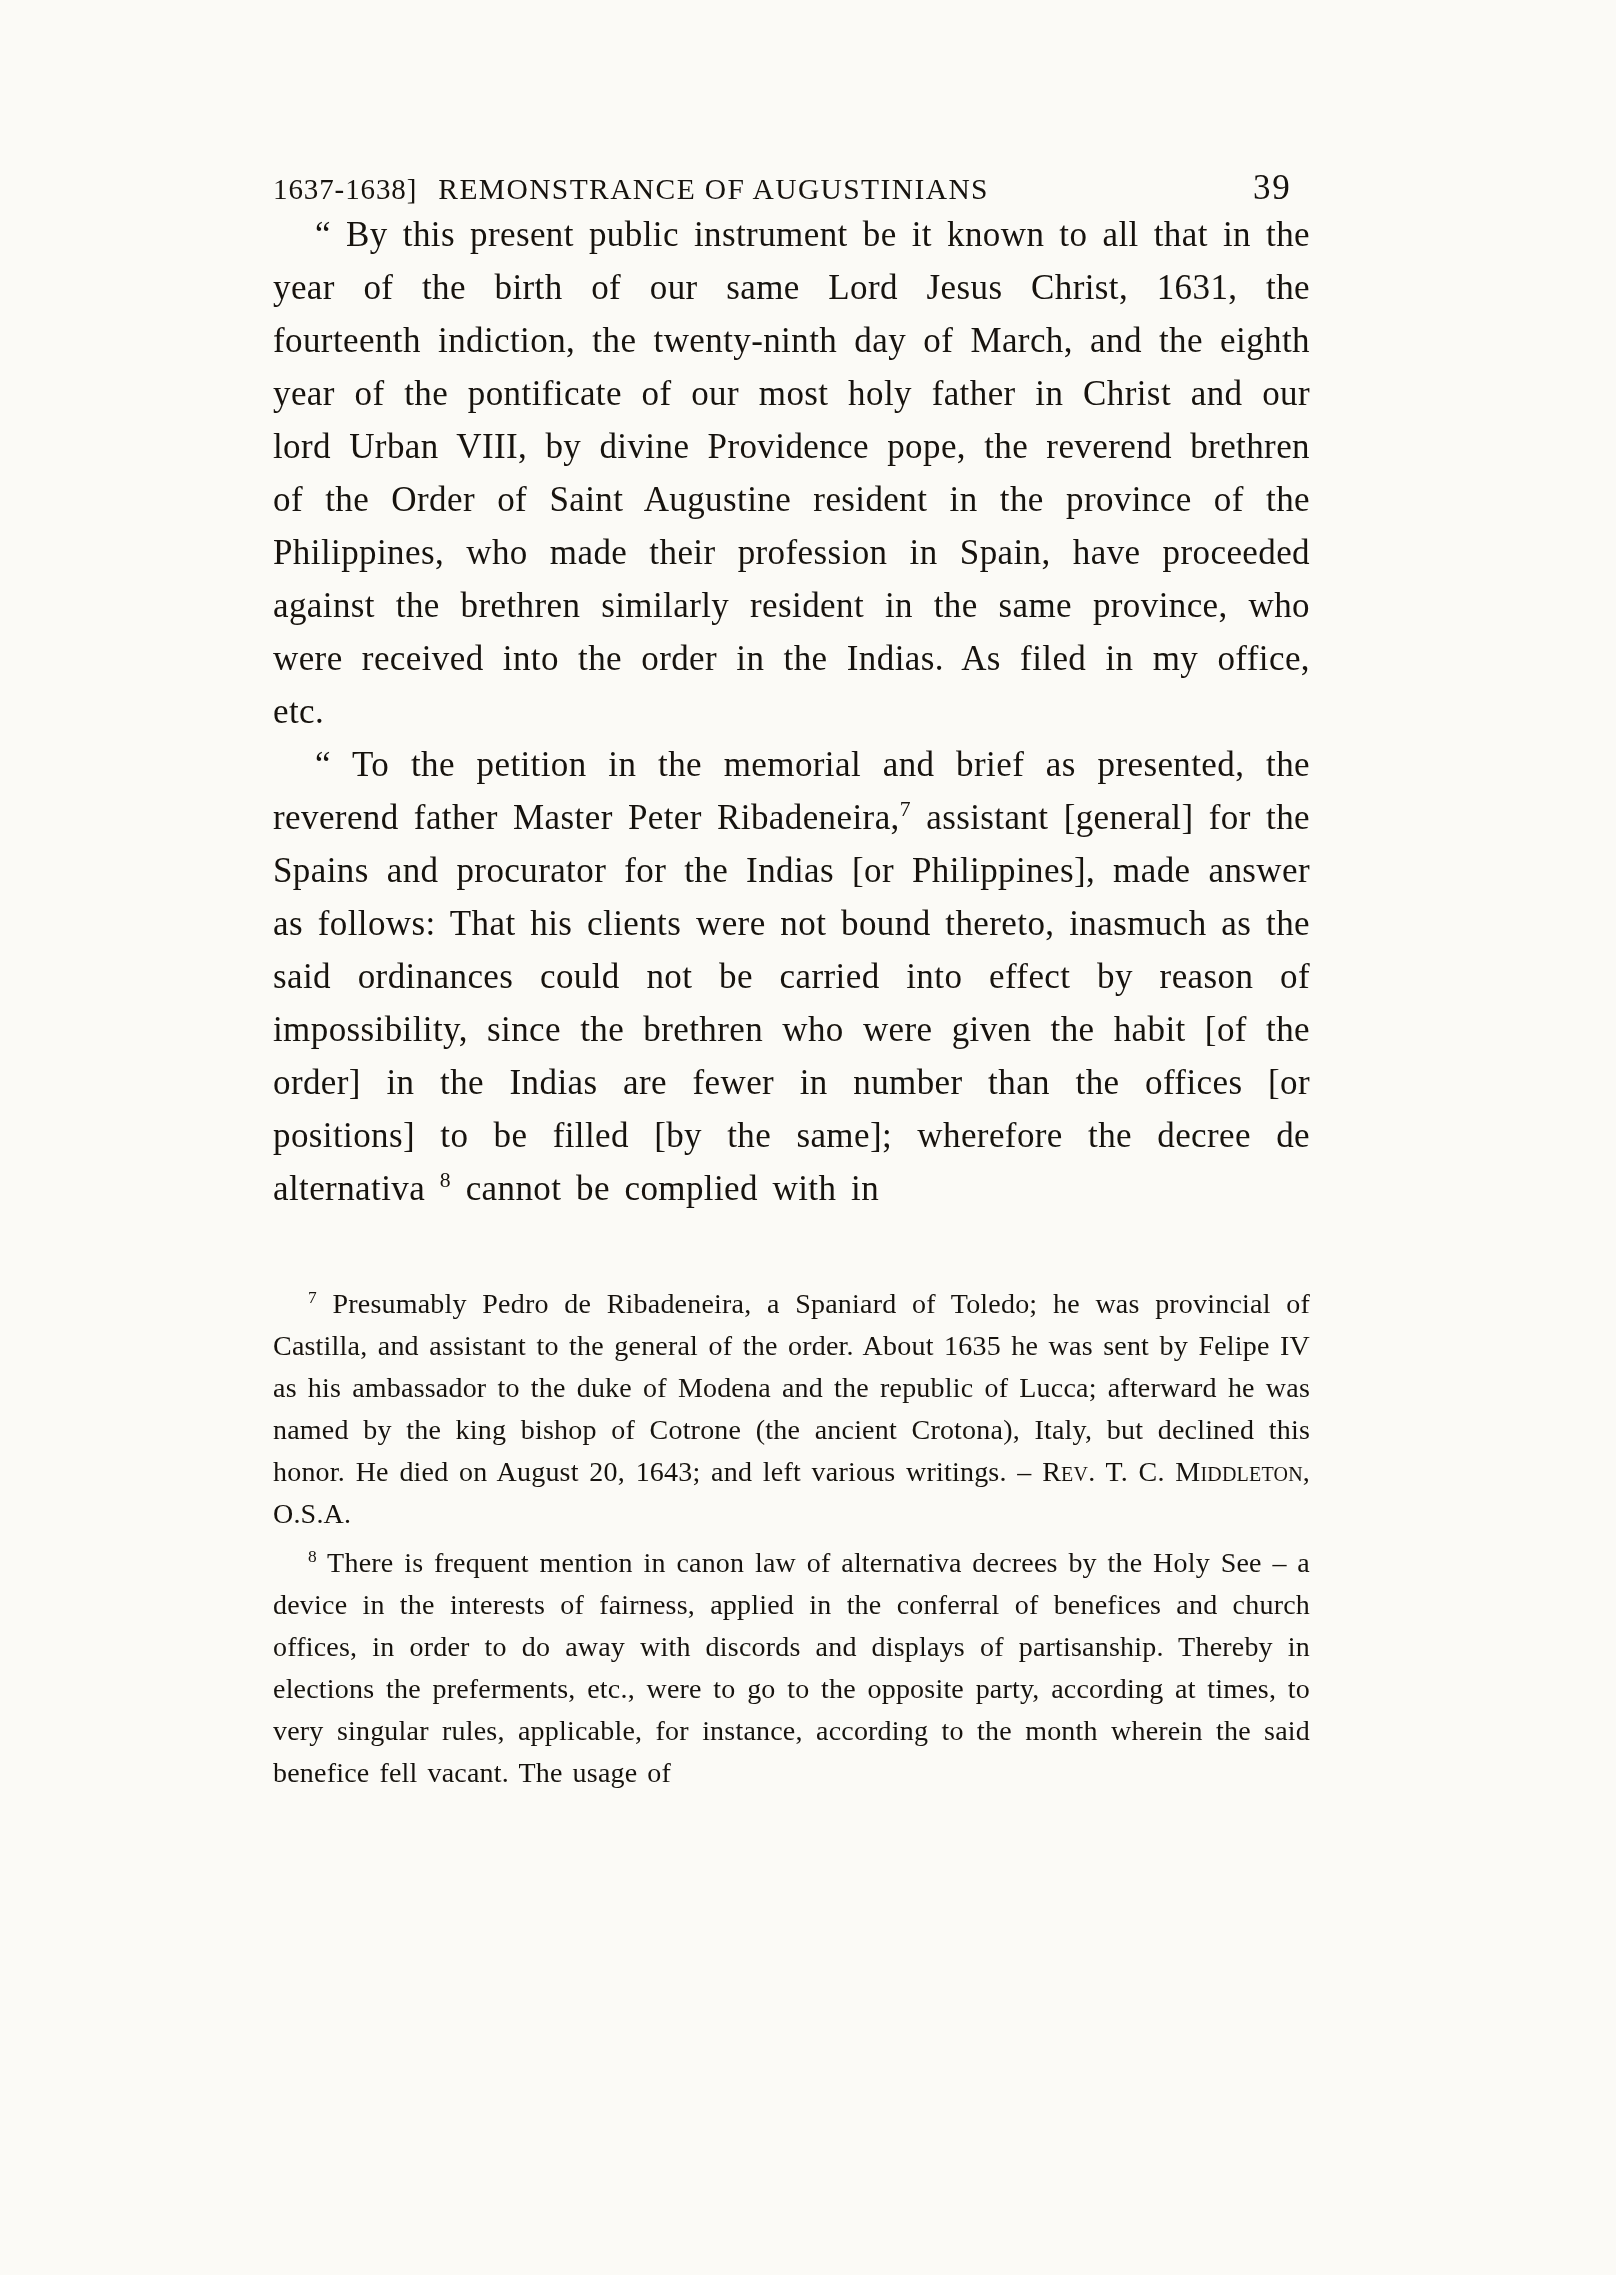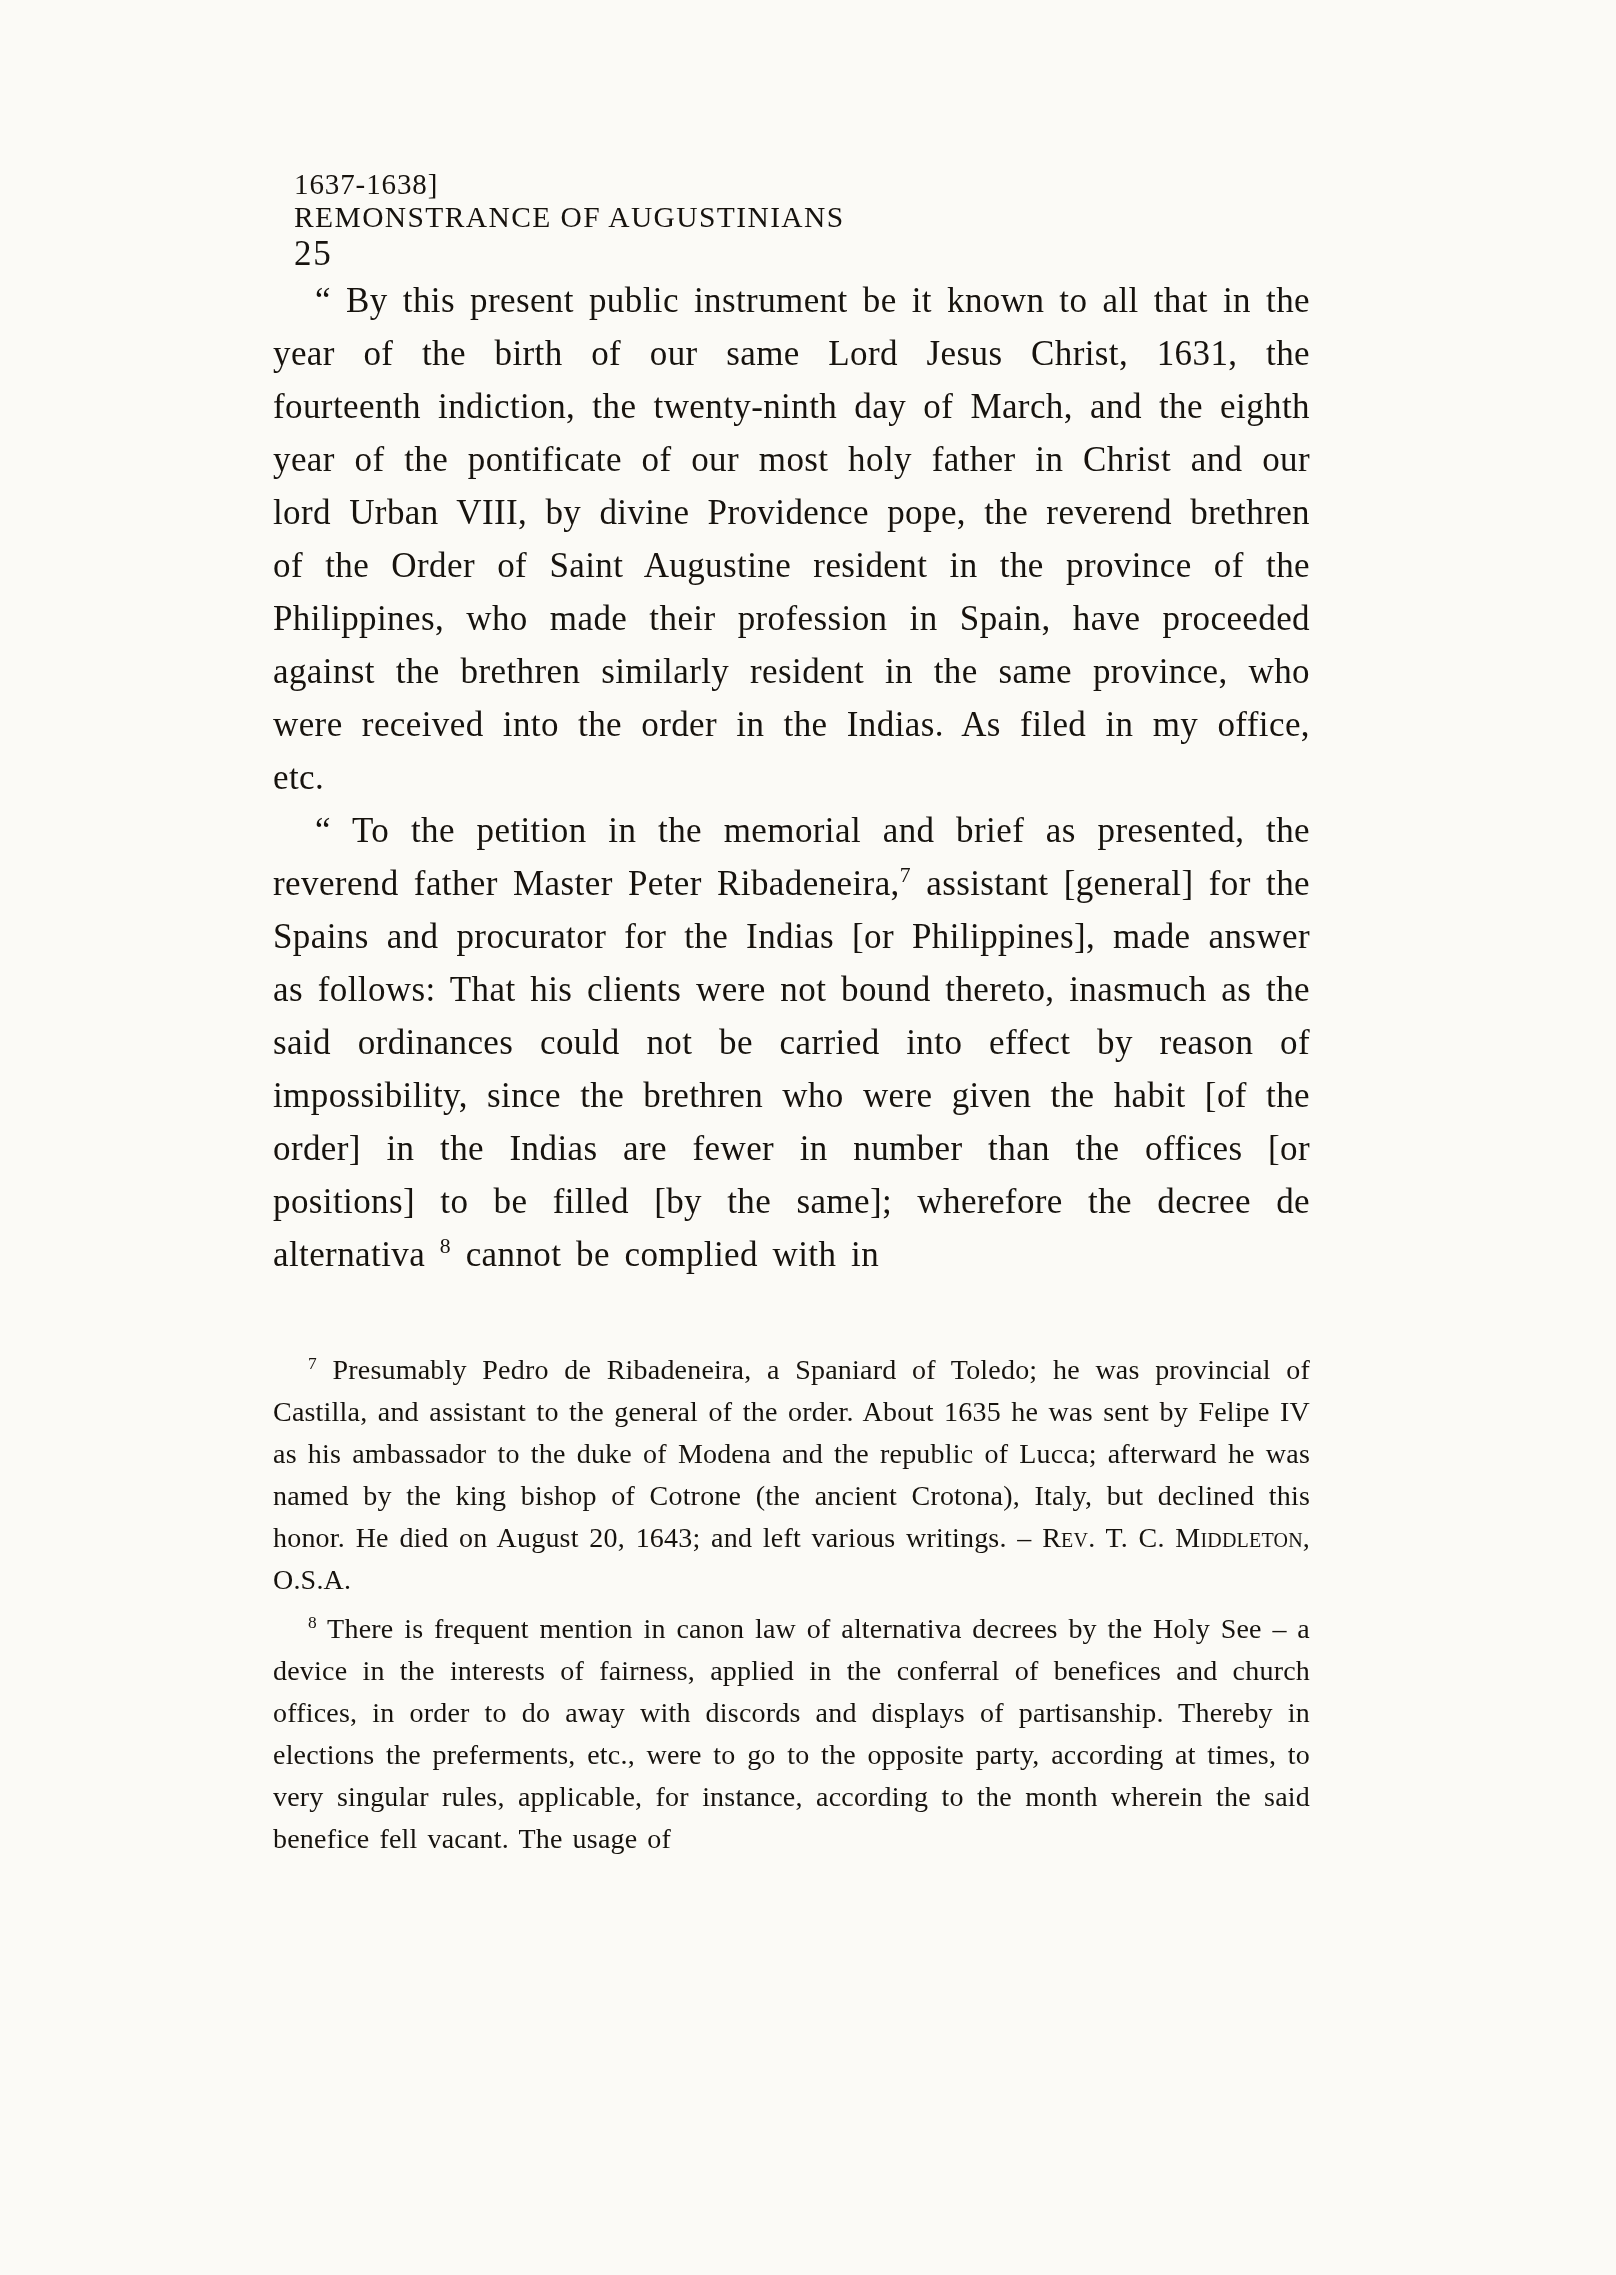--- a/index.html
+++ b/index.html
@@ -13,21 +13,20 @@
   }
   .page {
     position: absolute;
     left: 273px;
     top: 168px;
     width: 1037px;
   }
   .running-header {
     display: flex;
     align-items: baseline;
-    flex-direction: column;
   }
   .running-header .folio-left {
     font-size: 29px;
     letter-spacing: 0.9px;
     white-space: nowrap;
   }
   .running-header .header-title {
     font-size: 29.5px;
     letter-spacing: 1.4px;
     white-space: nowrap;
@@ -71,21 +70,21 @@
   }
   .smallcaps { font-variant: small-caps; }
 </style>
 </head>
 <body>
 
 <div class="page">
   <div class="running-header">
     <span class="folio-left">1637-1638]</span>
     <span class="header-title">REMONSTRANCE OF AUGUSTINIANS</span>
-    <span class="page-number">25</span>
+    <span class="page-number">39</span>
   </div>
 
   <div class="body-text">
       <p class="body-par"><span>“ By this present public instrument be it known to all that in the year of the birth of our same Lord Jesus Christ, 1631, the fourteenth indiction, the twenty-ninth day of March, and the eighth year of the pontificate of our most holy father in Christ and our lord Urban VIII, by divine Providence pope, the reverend brethren of the Order of Saint Augustine resident in the province of the Philippines, who made their profession in Spain, have proceeded against the brethren similarly resident in the same province, who were received into the order in the Indias.  As filed in my office, etc.</span></p>
       <p class="body-par"><span>“ To the petition in the memorial and brief as presented, the reverend father Master Peter Ribadeneira,</span><span class="sup">7</span><span> assistant [general] for the Spains and procurator for the Indias [or Philippines], made answer as follows:  That his clients were not bound thereto, inasmuch as the said ordinances could not be carried into effect by reason of impossibility, since the brethren who were given the habit [of the order] in the Indias are fewer in number than the offices [</span><span class="italic">or</span><span> positions] to be filled [by the same]; wherefore the decree </span><span class="italic">de alternativa </span><span class="sup">8</span><span> cannot be complied with in</span></p>
     </div>
 
   <div class="footnotes">
       <p class="footnote-par"><span class="sup">7</span><span> Presumably Pedro de Ribadeneira, a Spaniard of Toledo; he was provincial of Castilla, and assistant to the general of the order.  About 1635 he was sent by Felipe IV as his ambassador to the duke of Modena and the republic of Lucca; afterward he was named by the king bishop of Cotrone (the ancient Crotona), Italy, but declined this honor.  He died on August 20, 1643; and left various writings. – </span><span class="smallcaps">Rev. T. C. Middleton</span><span>, O.S.A.</span></p>
       <p class="footnote-par"><span class="sup">8</span><span> There is frequent mention in canon law of </span><span class="italic">alternativa</span><span> decrees by the Holy See – a device in the interests of fairness, applied in the conferral of benefices and church offices, in order to do away with discords and displays of partisanship.  Thereby in elections the preferments, etc., were to go to the opposite party, according at times, to very singular rules, applicable, for instance, according to the month wherein the said benefice fell vacant.  The usage of</span></p>

